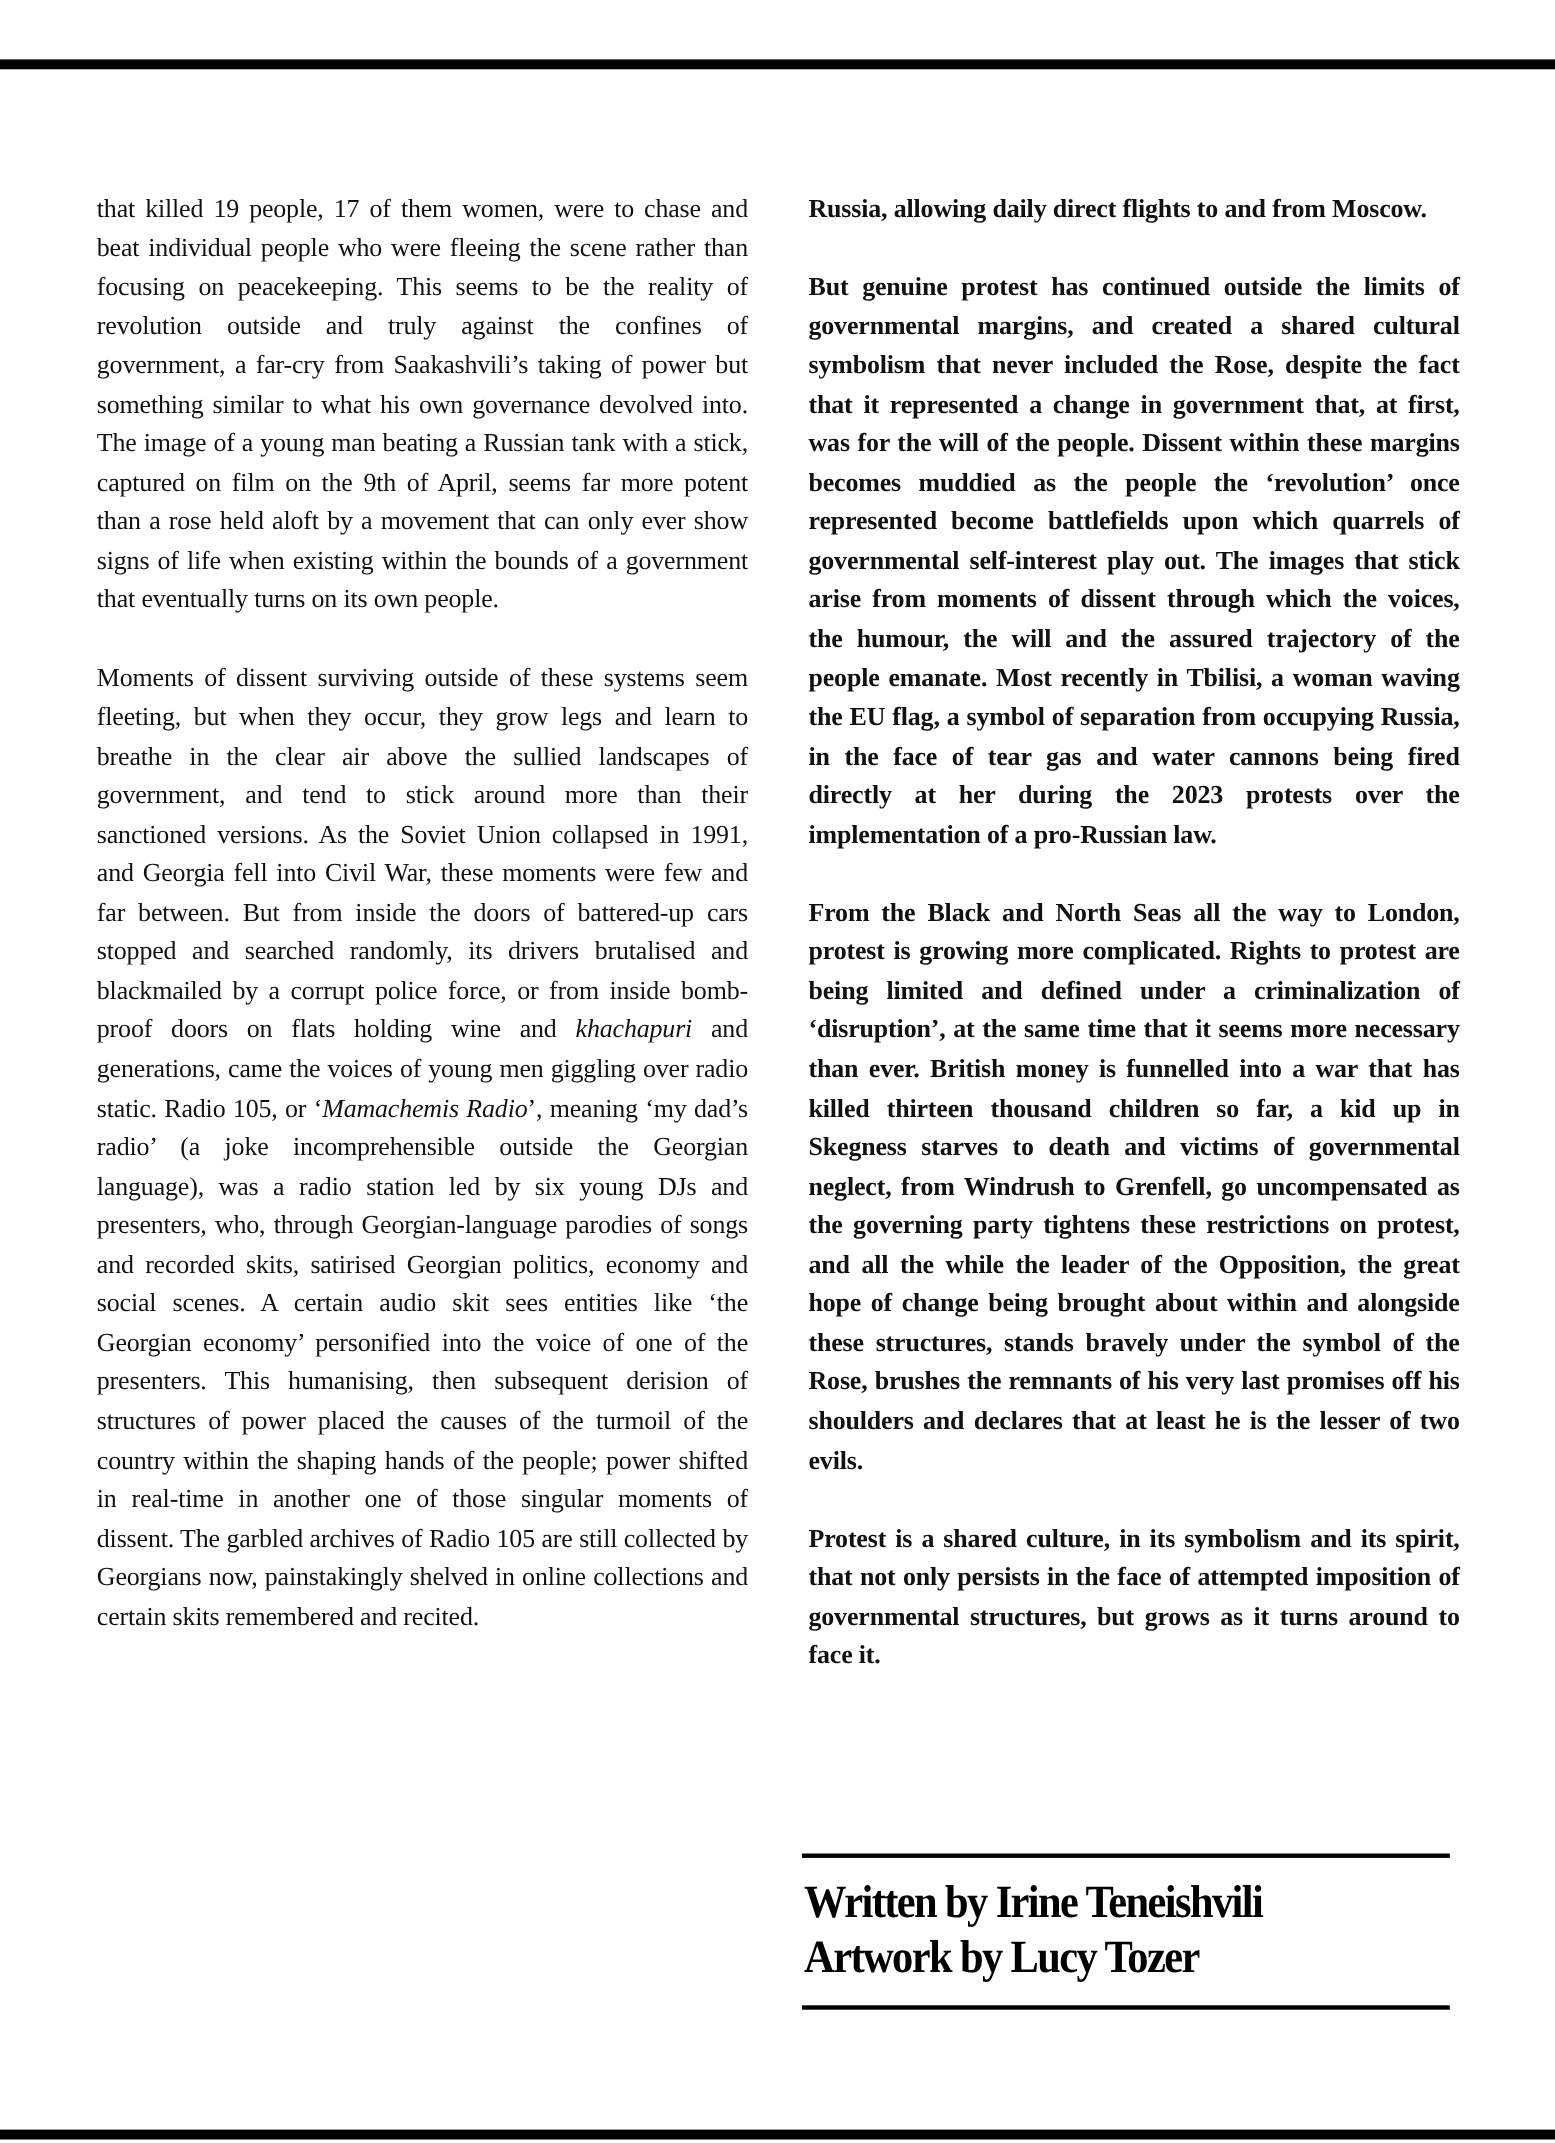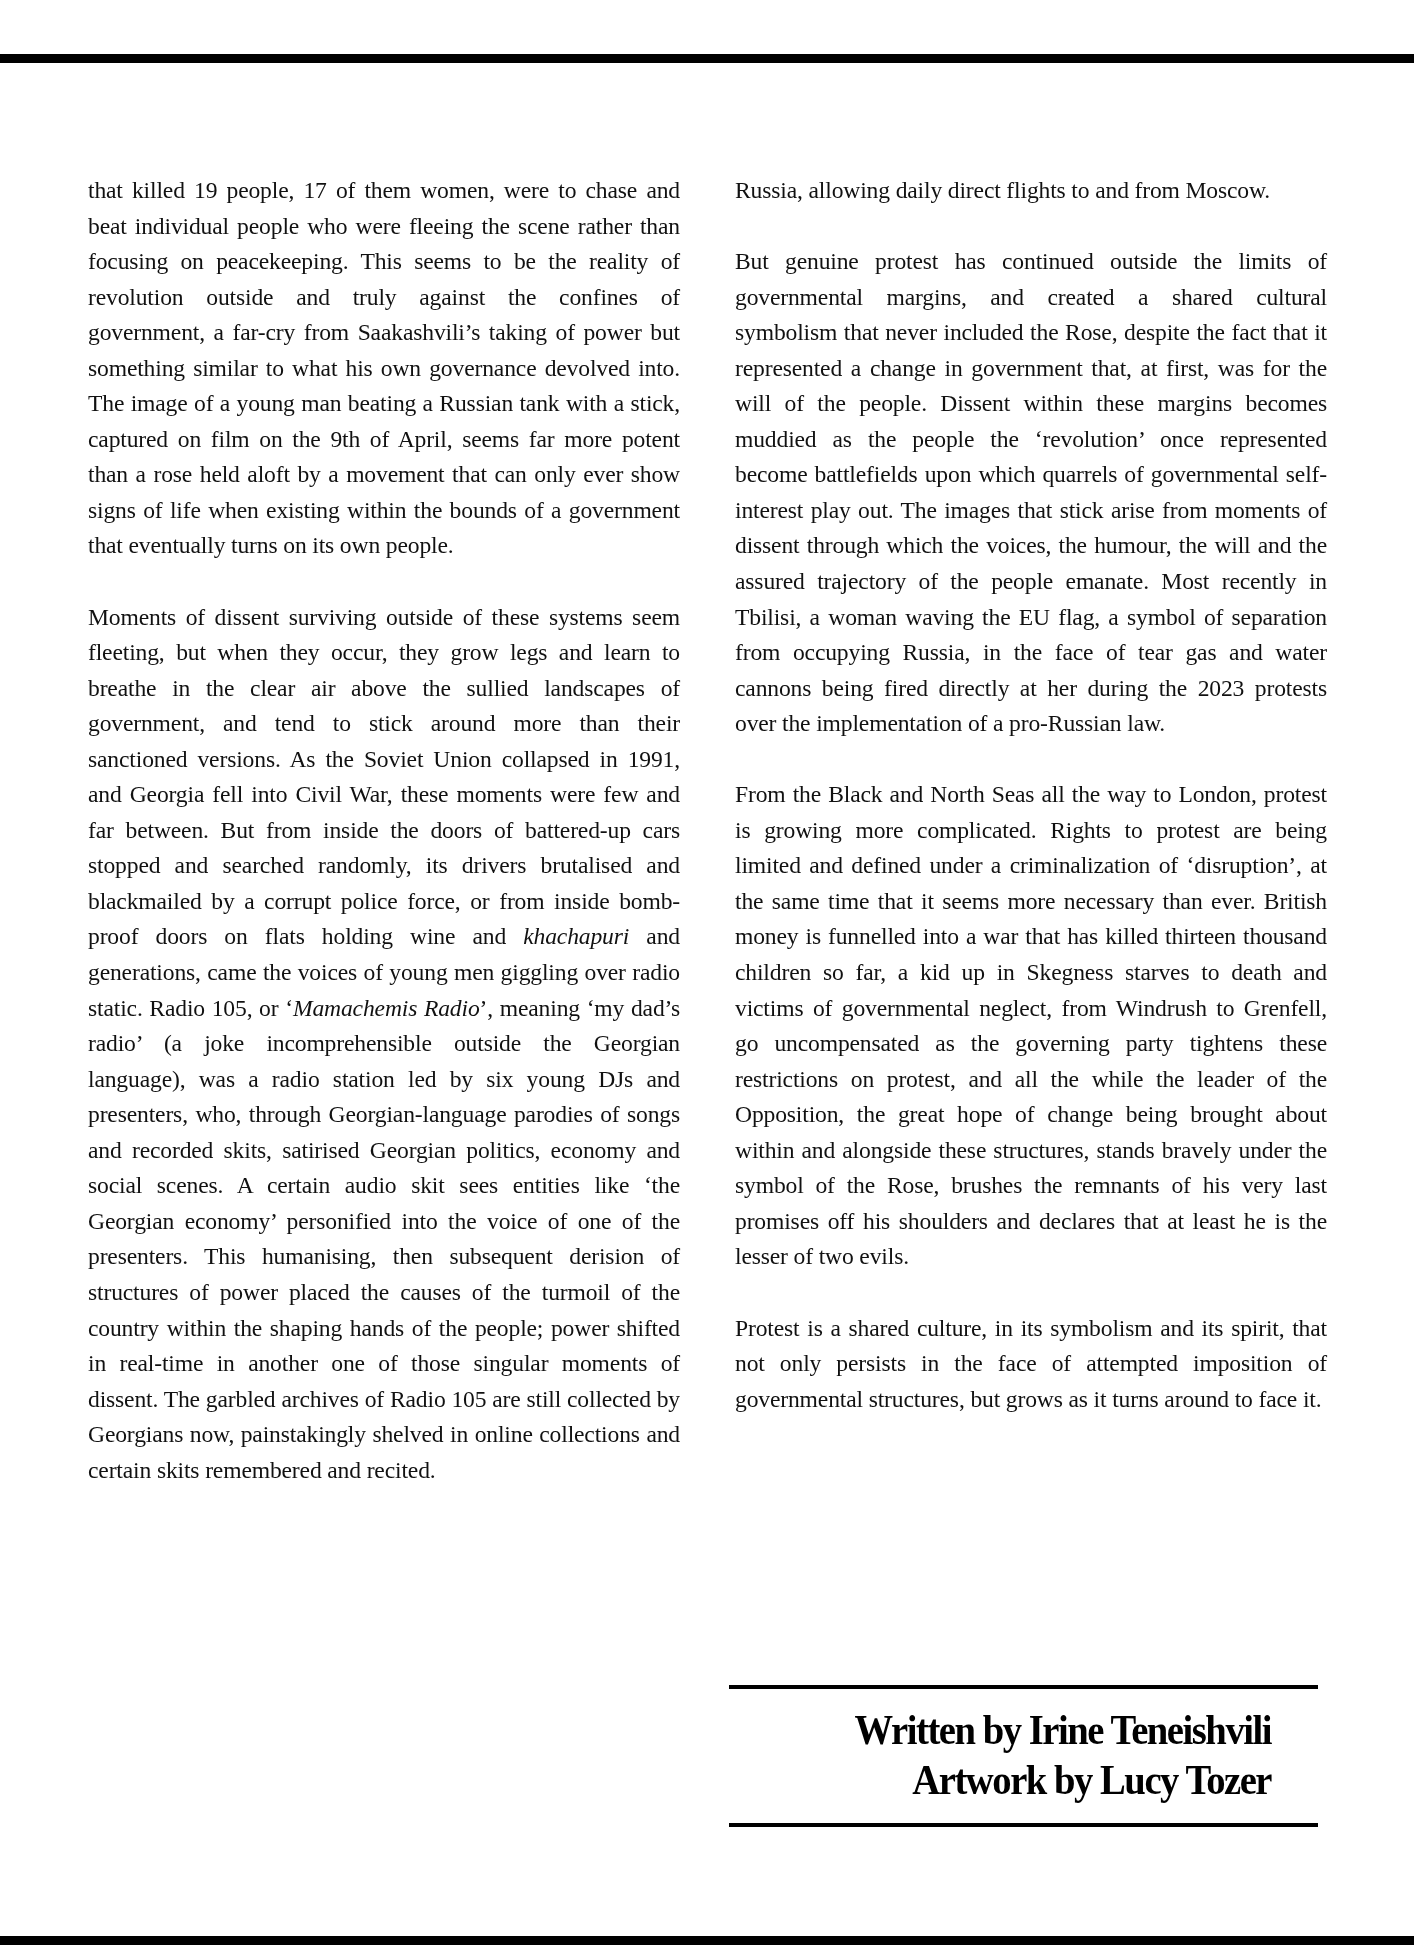--- a/index.html
+++ b/index.html
@@ -30,34 +30,33 @@
   .column {
     position: absolute;
     top: 173px;
     width: 592px;
     font-size: 23.6px;
     line-height: 35.55px;
     text-align: justify;
     letter-spacing: -0.15px;
   }
   .col-left { left: 88px; }
-  .col-right { left: 735px; }
+  .col-right { left: 735px; font-weight: bold; }
   .column p {
     margin: 0 0 35.55px 0;
   }
   .column p.last-open {
     text-align-last: left;
   }
   .column em { }
   .credits {
     position: absolute;
     left: 729px;
     top: 1685px;
     width: 589px;
-    text-align: right;
   }
   .credits .credit-rule {
     height: 4px;
     background: #000000;
     width: 100%;
   }
   .credits .credit-lines {
     padding: 16px 0 18px 2px;
   }
   .credits .credit-line {

